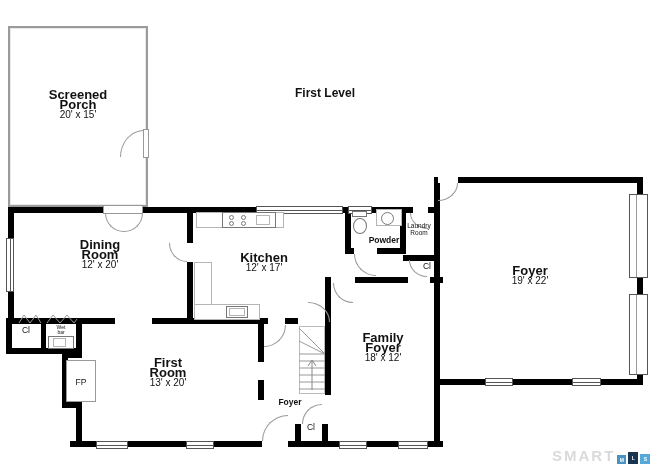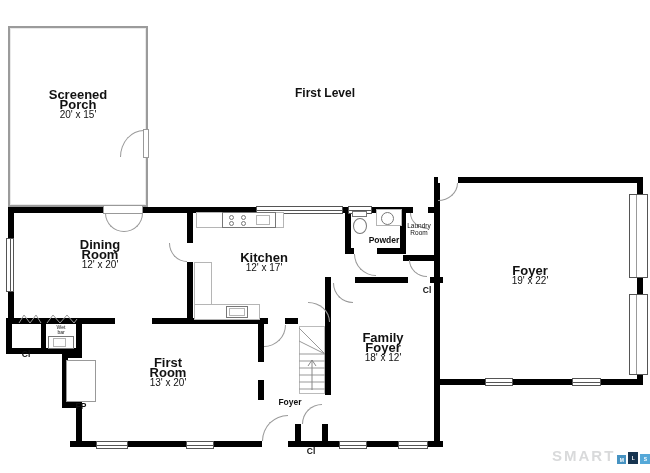--- a/index.html
+++ b/index.html
@@ -29,21 +29,21 @@
   .arc.br{border-bottom:1px solid #999;border-right:1px solid #999;border-bottom-right-radius:100% 100%;}
   
   .porch{position:absolute;left:8px;top:26px;width:140px;height:181px;
          border:2px solid #9b9b9b;box-shadow:inset 0 0 0 1px #e9e9e9;box-sizing:border-box;}
   
   .rlabel{position:absolute;transform:translateX(-50%);text-align:center;white-space:normal;}
   .rname{display:block;font-weight:bold;font-size:13px;line-height:10px;}
   .dims{display:block;font-weight:normal;font-size:10px;line-height:8px;margin-top:1px;}
   .small .rname{font-size:8.5px;line-height:9px;}
   .tiny{font-weight:normal;font-size:5px;line-height:5px;}
-  .abbr{font-weight:bold;font-size:8.5px;line-height:9px;margin-top:24px;}
+  .abbr{font-weight:normal;font-size:8.5px;line-height:9px;}
   .title{position:absolute;transform:translateX(-50%);font-weight:bold;font-size:12px;}
   .burner{position:absolute;width:5px;height:5px;border:1px solid #777;border-radius:50%;
           background:#fff;box-sizing:border-box;}
   .oval{border-radius:50%;}
   
   .logo{position:absolute;left:552px;top:448px;display:flex;align-items:flex-end;}
   .logo .brand{font-weight:bold;font-size:15px;line-height:16px;letter-spacing:2px;color:#d9dadb;}
   .logo .sq{display:flex;align-items:center;justify-content:center;color:#fff;
             font-weight:bold;font-size:5px;margin-left:2px;}
   .sq.m{width:9px;height:9px;background:#4793c2;}

